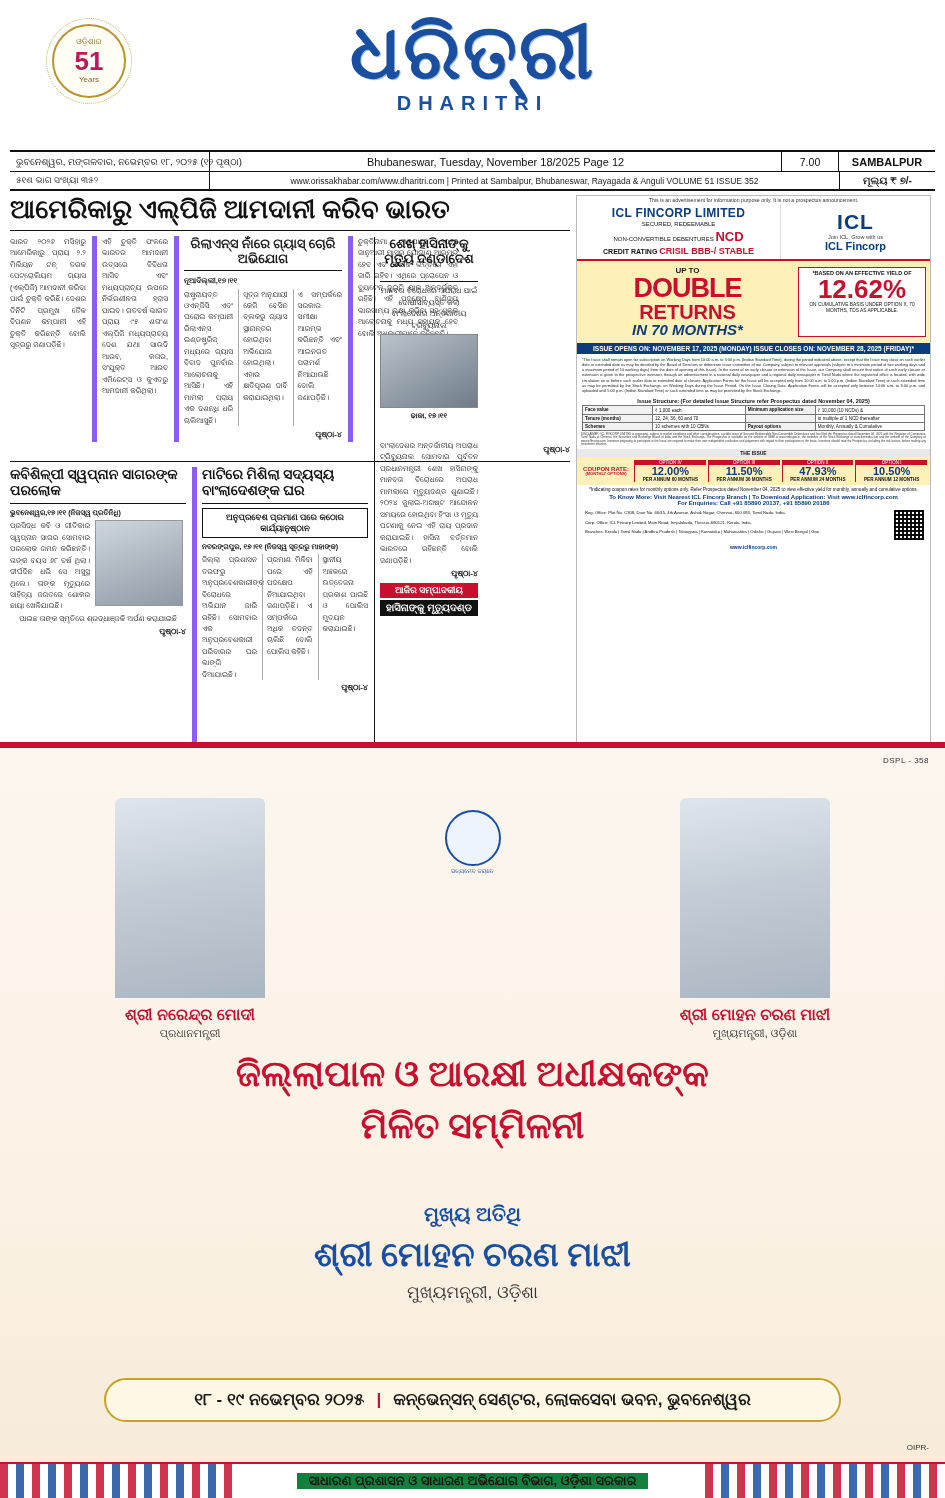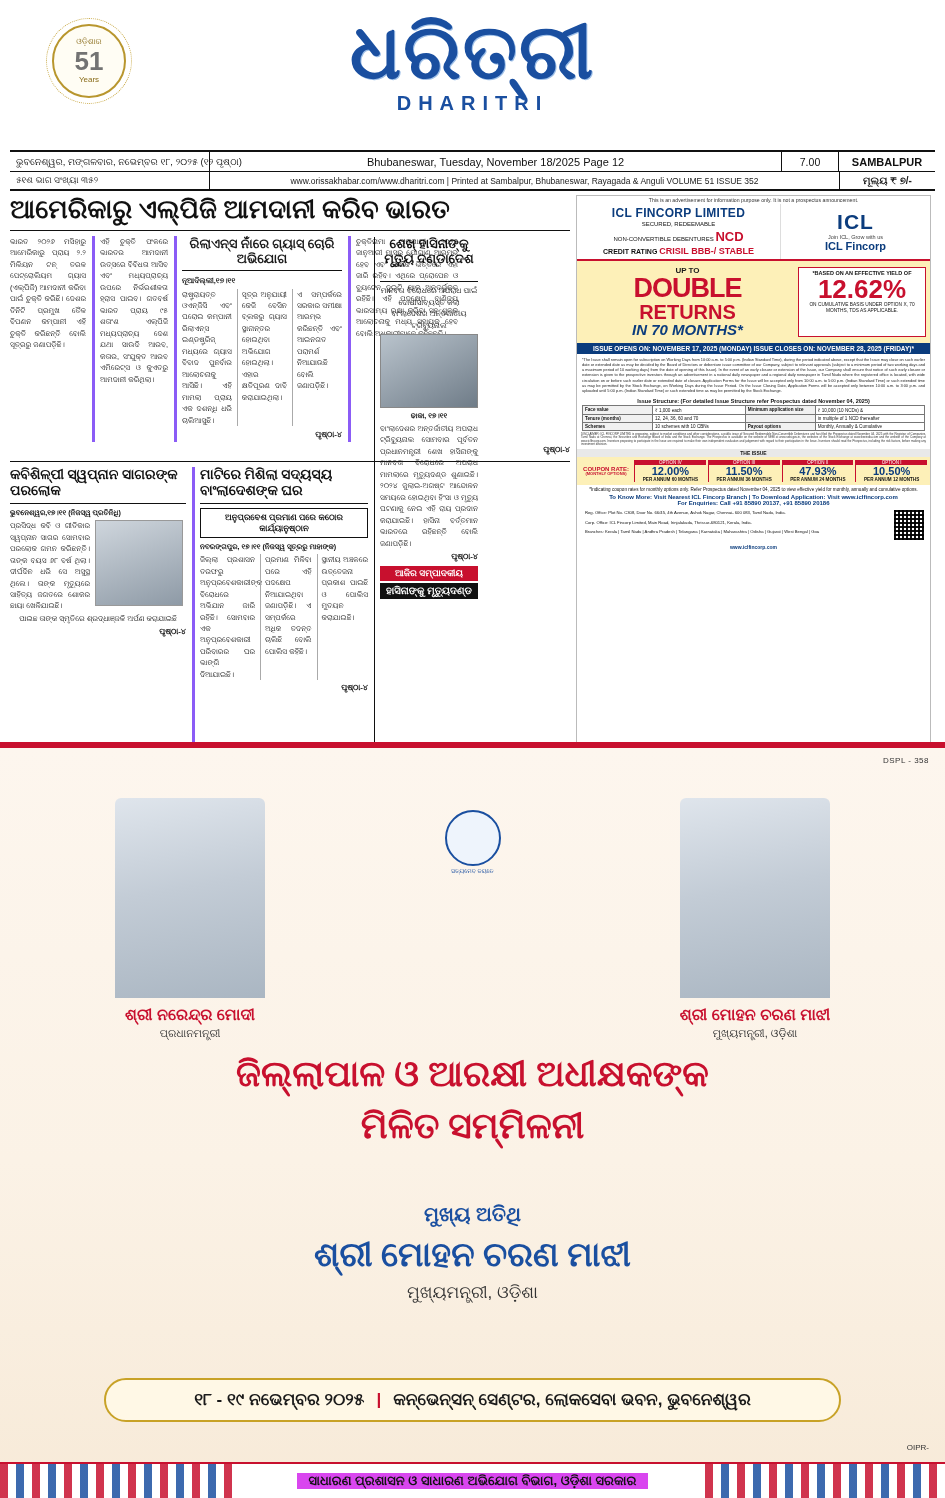--- a/index.html
+++ b/index.html
@@ -16,21 +16,21 @@
   
   .masthead { position:relative; height:150px; border-bottom:0; }
   .years-badge {
     position:absolute; left:52px; top:24px; width:74px; height:74px;
     border:2px solid #b8962e; border-radius:50%;
     background:#fffdf4;
     display:flex; flex-direction:column; align-items:center; justify-content:center;
     color:#8a6d1b; text-align:center; line-height:1;
   }
   .years-badge .ody { font-size:8px; margin-bottom:2px; }
-  .years-badge .num { font-size:26px; font-weight:bold; color:#737373; }
+  .years-badge .num { font-size:26px; font-weight:bold; color:#be185d; }
   .years-badge .yrs { font-size:8px; margin-top:2px; }
   .badge-ring { position:absolute; left:46px; top:18px; width:86px; height:86px; border:1px dotted #c8a843; border-radius:50%; }
 
   .logo-wrap { position:absolute; left:0; right:0; top:14px; text-align:center; }
   .logo-od {
     font-family:"Liberation Serif", serif;
     font-size:76px; line-height:1;
     font-weight:bold;
     color:#1a4fa0;
     letter-spacing:2px;
@@ -78,21 +78,21 @@
   .col.c1 { width:76px; }
   .col.c2 { width:76px; }
   .col.c3 { width:168px; }
   .col.c4 { width:110px; }
   .col.c5 { width:110px; }
   .boxhead {
     font-family:"Liberation Serif", serif;
     font-size:13px; font-weight:bold; line-height:1.2;
     border-bottom:1px solid #111; padding-bottom:3px; margin-bottom:4px; text-align:center;
   }
-  .col-sep { border-left:3px solid #8b5cf6; }
+  .col-sep { border-left:5px solid #8b5cf6; }
   .pageref { text-align:right; font-weight:bold; font-size:8px; margin-top:3px; }
 
   .story2 { margin-top:6px; border-top:1.5px solid #111; padding-top:5px; display:flex; gap:6px; }
   .s2-col { width:176px; }
   .s2-head { font-family:"Liberation Serif", serif; font-size:14px; font-weight:bold; line-height:1.2; border-bottom:1px solid #111; padding-bottom:3px; margin-bottom:4px; }
   .subhead-box { border:1px solid #111; font-size:8.5px; font-weight:bold; text-align:center; padding:3px 2px; margin:4px 0; }
   .photo {
     background:linear-gradient(160deg,#cfd6dd,#8e9aa6);
     border:1px solid #999;
   }
@@ -279,21 +279,21 @@
               <div class="col" style="width:55px;border-left:1px solid #aaa;padding-left:4px">ସ୍ଥାନୀୟ ଅଞ୍ଚଳରେ ଉତ୍ତେଜନା ପ୍ରକାଶ ପାଇଛି ଓ ପୋଲିସ ମୁତୟନ କରାଯାଇଛି।</div>
             </div>
             <div class="pageref">ପୃଷ୍ଠା-୪</div>
           </div>
 
           <div class="hasina-col" style="margin-top:-230px;height:520px">
             <div class="hasina-head">ଶେଖ୍ ହାସିନାଙ୍କୁ ମୃତ୍ୟୁ ଦଣ୍ଡାଦେଶ</div>
             <div class="hasina-sub">ମାନବତା ବିରୋଧରେ ଅପରାଧ ପାଇଁ ଦୋଷୀସାବ୍ୟସ୍ତ କଲା ବାଂଲାଦେଶର ଅର୍ନ୍ତଜାତୀୟ ଟ୍ରିବ୍ୟୁନାଲ</div>
             <div class="hasina-photo"></div>
             <div style="font-size:7.2px;font-weight:bold;text-align:center;margin-top:3px">ଢାକା, ୧୭।୧୧</div>
-            <div class="col" style="width:100%;margin-top:3px">ବାଂଲାଦେଶର ଅନ୍ତର୍ଜାତୀୟ ଅପରାଧ ଟ୍ରିବ୍ୟୁନାଲ ସୋମବାର ପୂର୍ବତନ ପ୍ରଧାନମନ୍ତ୍ରୀ ଶେଖ ହାସିନାଙ୍କୁ ମାନବତା ବିରୋଧରେ ଅପରାଧ ମାମଲାରେ ମୃତ୍ୟୁଦଣ୍ଡ ଶୁଣାଇଛି। ୨୦୨୪ ଜୁଲାଇ-ଅଗଷ୍ଟ ଆନ୍ଦୋଳନ ସମୟରେ ହୋଇଥିବା ହିଂସା ଓ ମୃତ୍ୟୁ ଘଟଣାକୁ ନେଇ ଏହି ରାୟ ପ୍ରଦାନ କରାଯାଇଛି। ହାସିନା ବର୍ତ୍ତମାନ ଭାରତରେ ରହିଛନ୍ତି ବୋଲି ଜଣାପଡ଼ିଛି।</div>
+            <div class="col" style="width:100%;margin-top:20px">ବାଂଲାଦେଶର ଅନ୍ତର୍ଜାତୀୟ ଅପରାଧ ଟ୍ରିବ୍ୟୁନାଲ ସୋମବାର ପୂର୍ବତନ ପ୍ରଧାନମନ୍ତ୍ରୀ ଶେଖ ହାସିନାଙ୍କୁ ମାନବତା ବିରୋଧରେ ଅପରାଧ ମାମଲାରେ ମୃତ୍ୟୁଦଣ୍ଡ ଶୁଣାଇଛି। ୨୦୨୪ ଜୁଲାଇ-ଅଗଷ୍ଟ ଆନ୍ଦୋଳନ ସମୟରେ ହୋଇଥିବା ହିଂସା ଓ ମୃତ୍ୟୁ ଘଟଣାକୁ ନେଇ ଏହି ରାୟ ପ୍ରଦାନ କରାଯାଇଛି। ହାସିନା ବର୍ତ୍ତମାନ ଭାରତରେ ରହିଛନ୍ତି ବୋଲି ଜଣାପଡ଼ିଛି।</div>
             <div class="pageref">ପୃଷ୍ଠା-୪</div>
             <div class="red-strap">ଆଜିର ସମ୍ପାଦକୀୟ</div>
             <div class="black-strap">ହାସିନାଙ୍କୁ ମୃତ୍ୟୁଦଣ୍ଡ</div>
           </div>
         </div>
       </div>
 
       <div class="right-ad">
         <div class="icl">
           <div class="icl-note">This is an advertisement for information purpose only. It is not a prospectus announcement.</div>
@@ -444,17 +444,17 @@
 
     <div class="ga-venue">
       <span>୧୮ - ୧୯ ନଭେମ୍ବର ୨୦୨୫</span>
       <span class="sep">|</span>
       <span>କନ୍‌ଭେନ୍‌ସନ୍ ସେଣ୍ଟର, ଲୋକସେବା ଭବନ, ଭୁବନେଶ୍ୱର</span>
     </div>
 
     <div class="footer-bar">
       <div class="diamonds l"></div>
       <div class="diamonds r"></div>
-      <span style="position:relative;background:#d946ef;padding:0 12px">ସାଧାରଣ ପ୍ରଶାସନ ଓ ସାଧାରଣ ଅଭିଯୋଗ ବିଭାଗ, ଓଡ଼ିଶା ସରକାର</span>
+      <span style="position:relative;background:#15803d;padding:0 12px">ସାଧାରଣ ପ୍ରଶାସନ ଓ ସାଧାରଣ ଅଭିଯୋଗ ବିଭାଗ, ଓଡ଼ିଶା ସରକାର</span>
     </div>
   </div>
 
 </div>
 
 </body></html>

